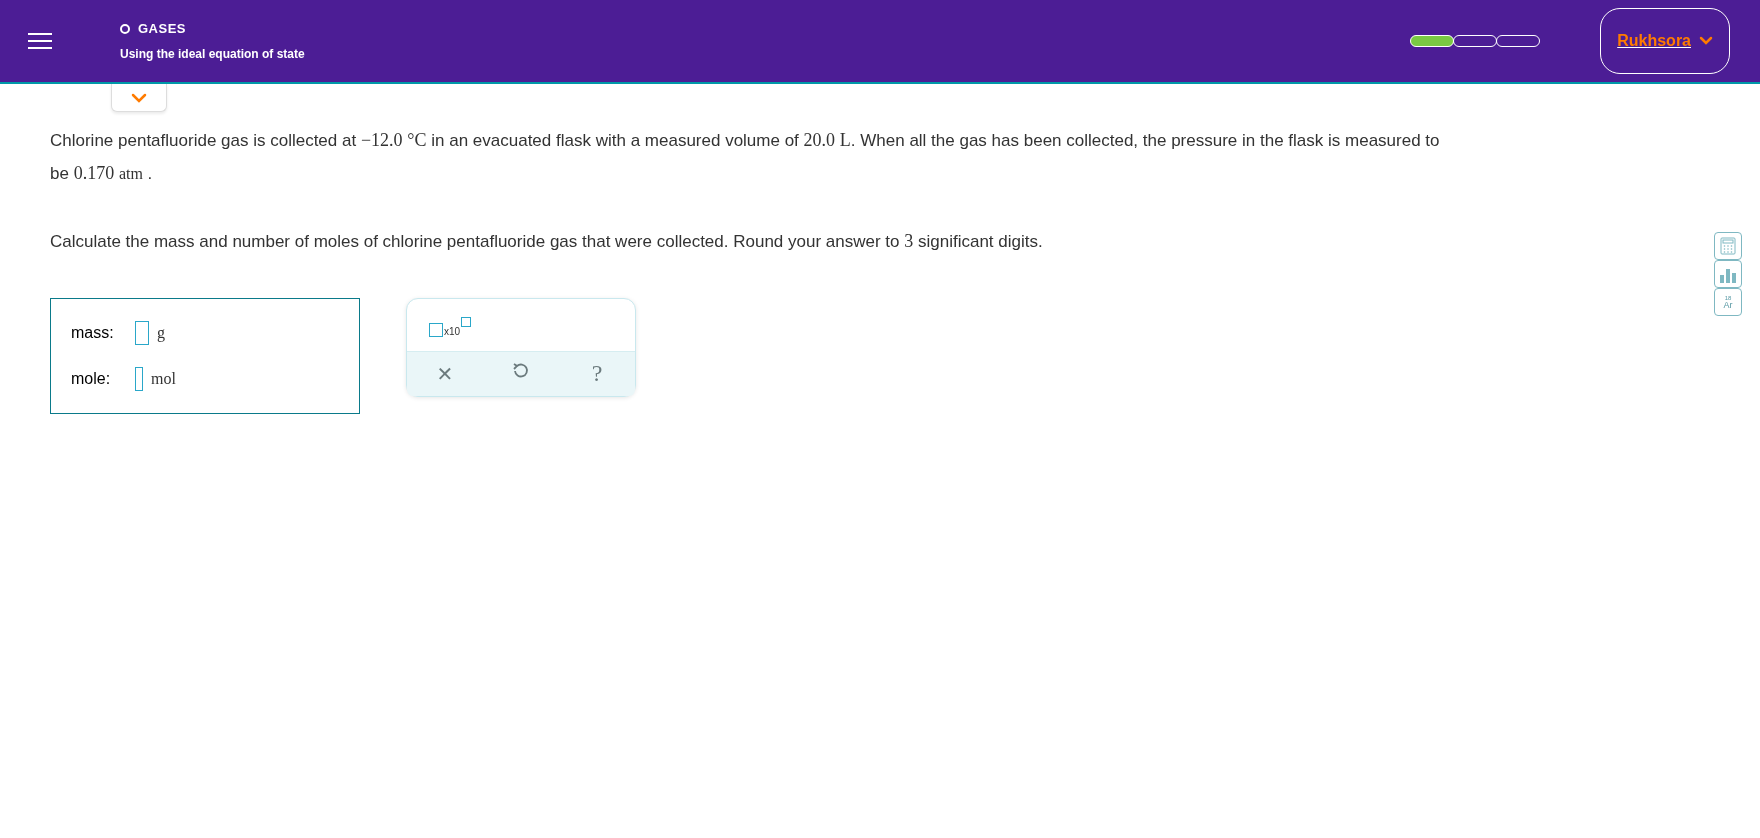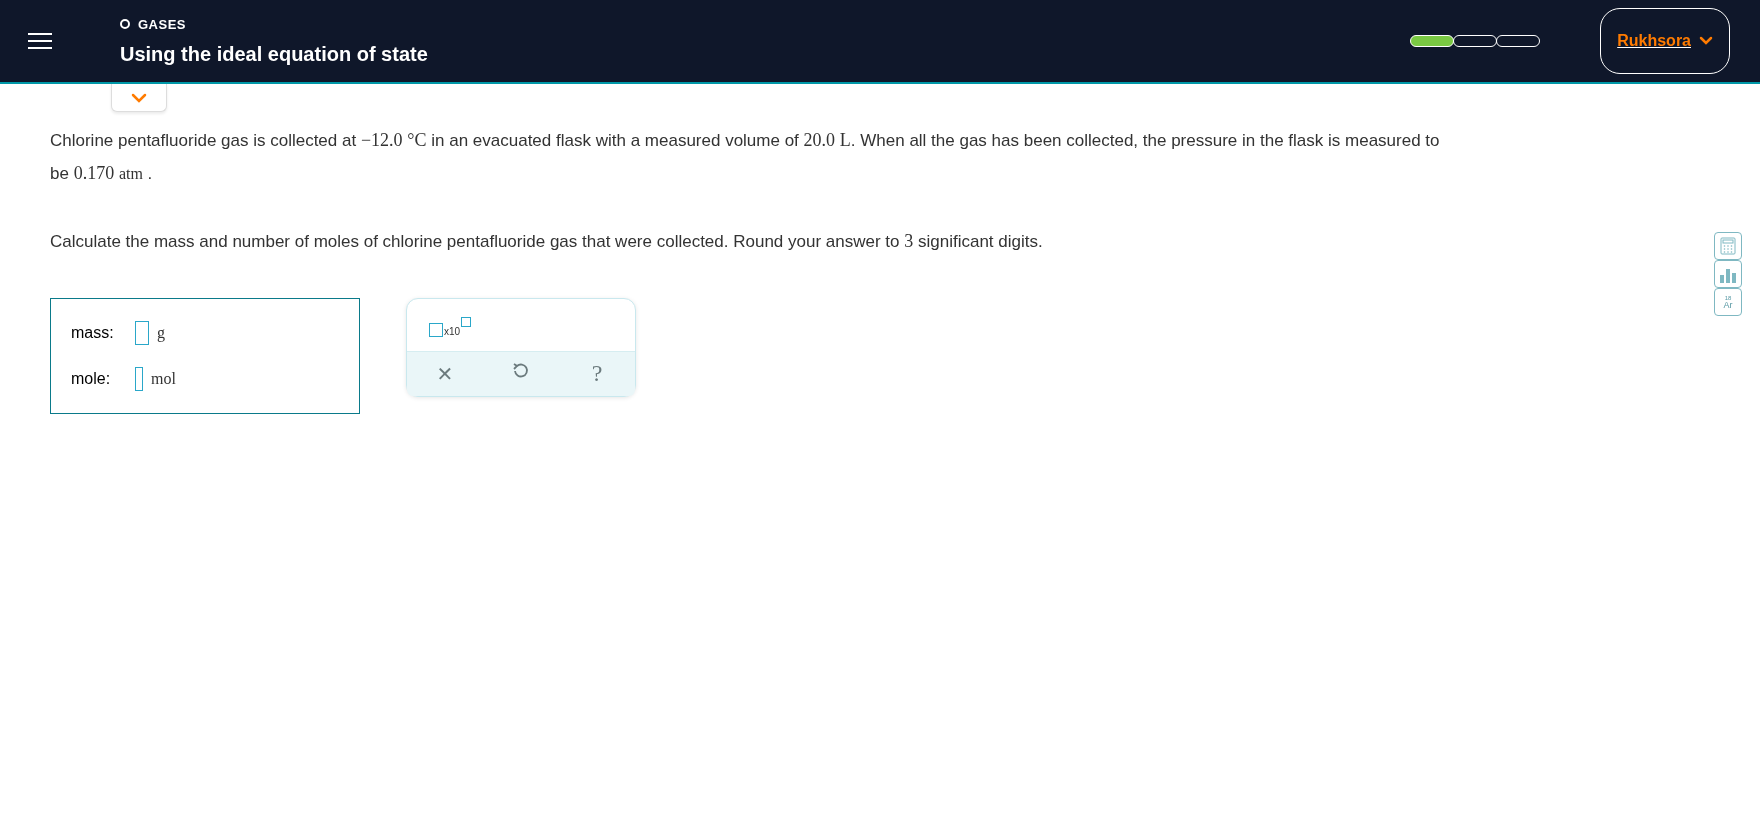--- a/index.html
+++ b/index.html
@@ -1,33 +1,33 @@
 <!DOCTYPE html>
 <html><head>
   <meta charset="utf-8">
   <style>
     * { margin: 0; padding: 0; box-sizing: border-box; }
     body { font-family: Arial, Helvetica, sans-serif; background: #fff; }
     
     .header {
-      background: #0f172a;
+      background: #4c1d95;
       height: 84px;
       display: flex;
       align-items: center;
       padding: 0 30px 0 20px;
       color: #fff;
       border-bottom: 2px solid #0098a8;
     }
     .hamburger { width: 40px; display:flex; flex-direction:column; gap:5px; cursor:pointer; padding:8px; }
     .hamburger span { display:block; height:2px; width:24px; background:#fff; }
     
     .header-titles { margin-left: 60px; }
     .category { font-size: 13px; font-weight: bold; letter-spacing: 0.5px; display:flex; align-items:center; }
     .dot { width:10px; height:10px; border:2px solid #fff; border-radius:50%; margin-right:8px; display:inline-block; }
-    .title { font-size: 20px; font-weight: bold; margin-top: 11px; }
+    .title { font-size: 12px; font-weight: bold; margin-top: 11px; }
     
     .spacer { flex: 1; }
     
     .progress { display:flex; gap:0; margin-right: 60px; }
     .progress-seg { width:44px; height:12px; border:1.5px solid #fff; border-radius:6px; margin-left:-1px;}
     .progress-seg.first { border-top-left-radius:6px; border-bottom-left-radius:6px; }
     .progress-seg.filled { background:#7ac943; }
     
     .user-pill { border:1.5px solid #fff; border-radius:20px; padding:23px 16px; display:flex; align-items:center; gap:8px; cursor:pointer;text-decoration:underline; }
     .user-name { color:#ff7b00; font-weight:bold; font-size:16px; }

